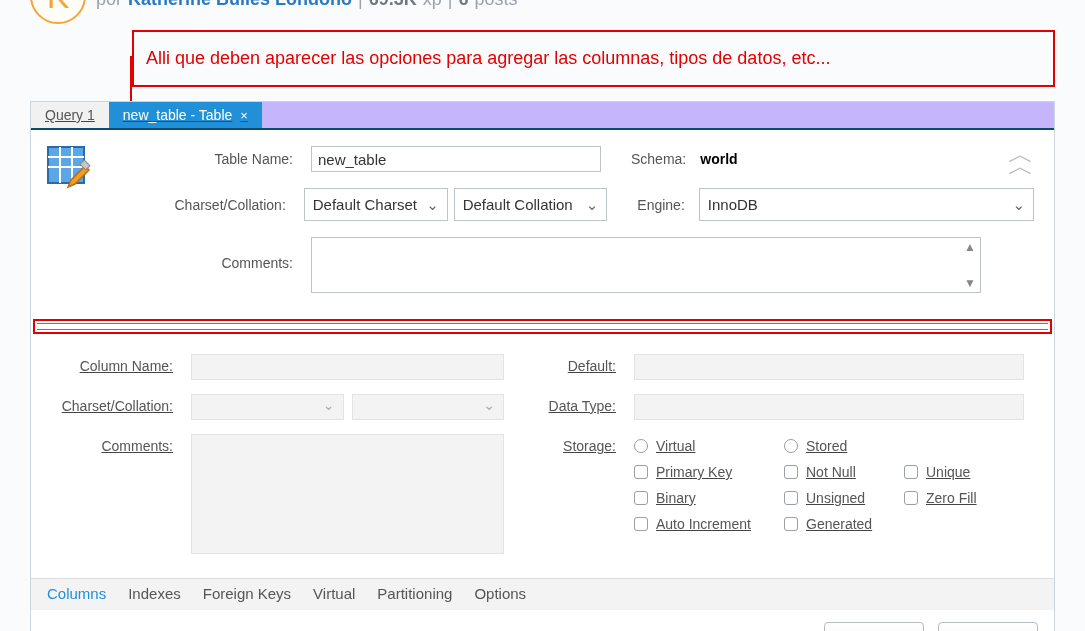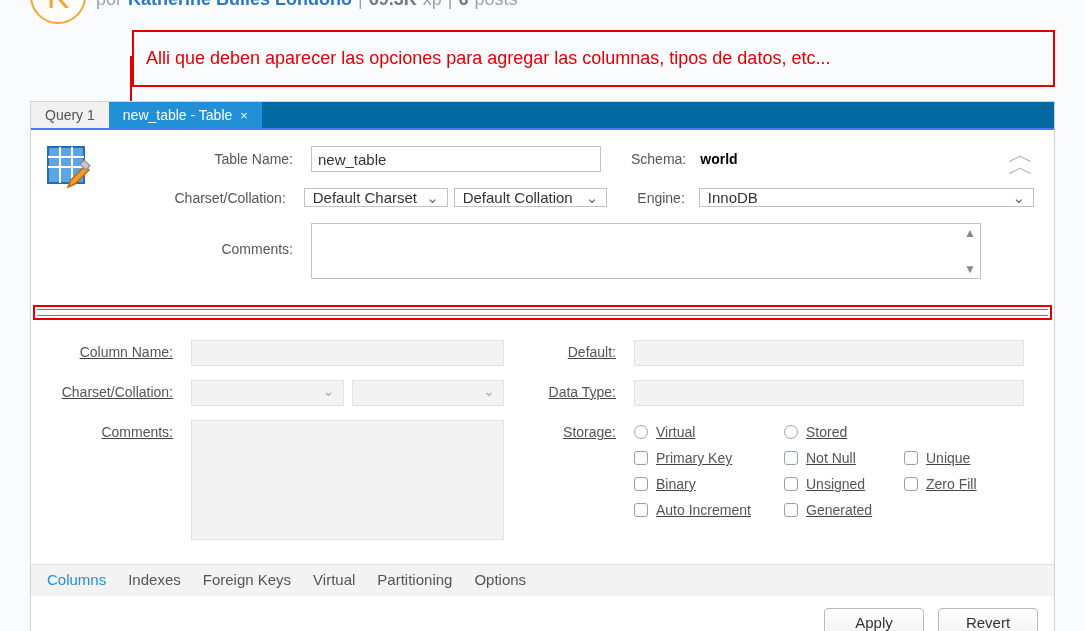--- a/index.html
+++ b/index.html
@@ -47,22 +47,23 @@
     border-top:10px solid #e20000;
   }
   .screenshot-frame {
     margin: 14px 30px 0 30px;
     background: #fff;
     border: 1px solid #ccd4dc;
     position: relative;
   }
   .tab-bar {
     display:flex; align-items:stretch; height:28px;
-    background:#0369a1;
-    border-bottom:2px solid #3b82f6;
+    background:#c4b5fd;
+    border-bottom:2px solid #0c4a6e;
+    text-decoration:underline;
   }
   .tab {
     padding: 4px 14px; font-size:14px; color:#555;
     display:flex; align-items:center; gap:8px;
   }
   .tab.inactive { background:#f1f1f1; }
   .tab.active { background:#2290d6; color:#fff; }
   .tab-close { font-size:13px; cursor:pointer; }
   .table-form {
     padding: 16px 20px 10px 20px;
@@ -71,21 +72,21 @@
   }
   .form-row { display:flex; align-items:center; margin-bottom:16px; }
   .form-row .lbl { width: 180px; text-align:right; padding-right:18px; color:#555; }
   .text-input {
     height:26px; border:1px solid #bfc4c8; padding:2px 6px;
     font-size:15px; color:#333;
   }
   .text-input.wide { width:290px; }
   .select-box {
     display:inline-flex; align-items:center; justify-content:space-between;
-    height:19px; border:1px solid #bfc4c8; padding:0 8px;
+    height:33px; border:1px solid #bfc4c8; padding:0 8px;
     font-size:15px; color:#333; background:#fff;
     min-width:140px;
   }
   .select-box .chev { color:#666; }
   .select-box.wide { width:350px; }
   .schema-label { margin-left:30px; color:#555; }
   .schema-val { font-weight:700; margin-left:14px; color:#000000; }
   .engine-label { margin-left:30px; color:#555; }
   .engine-box { margin-left:14px; }
   .comments-area {

